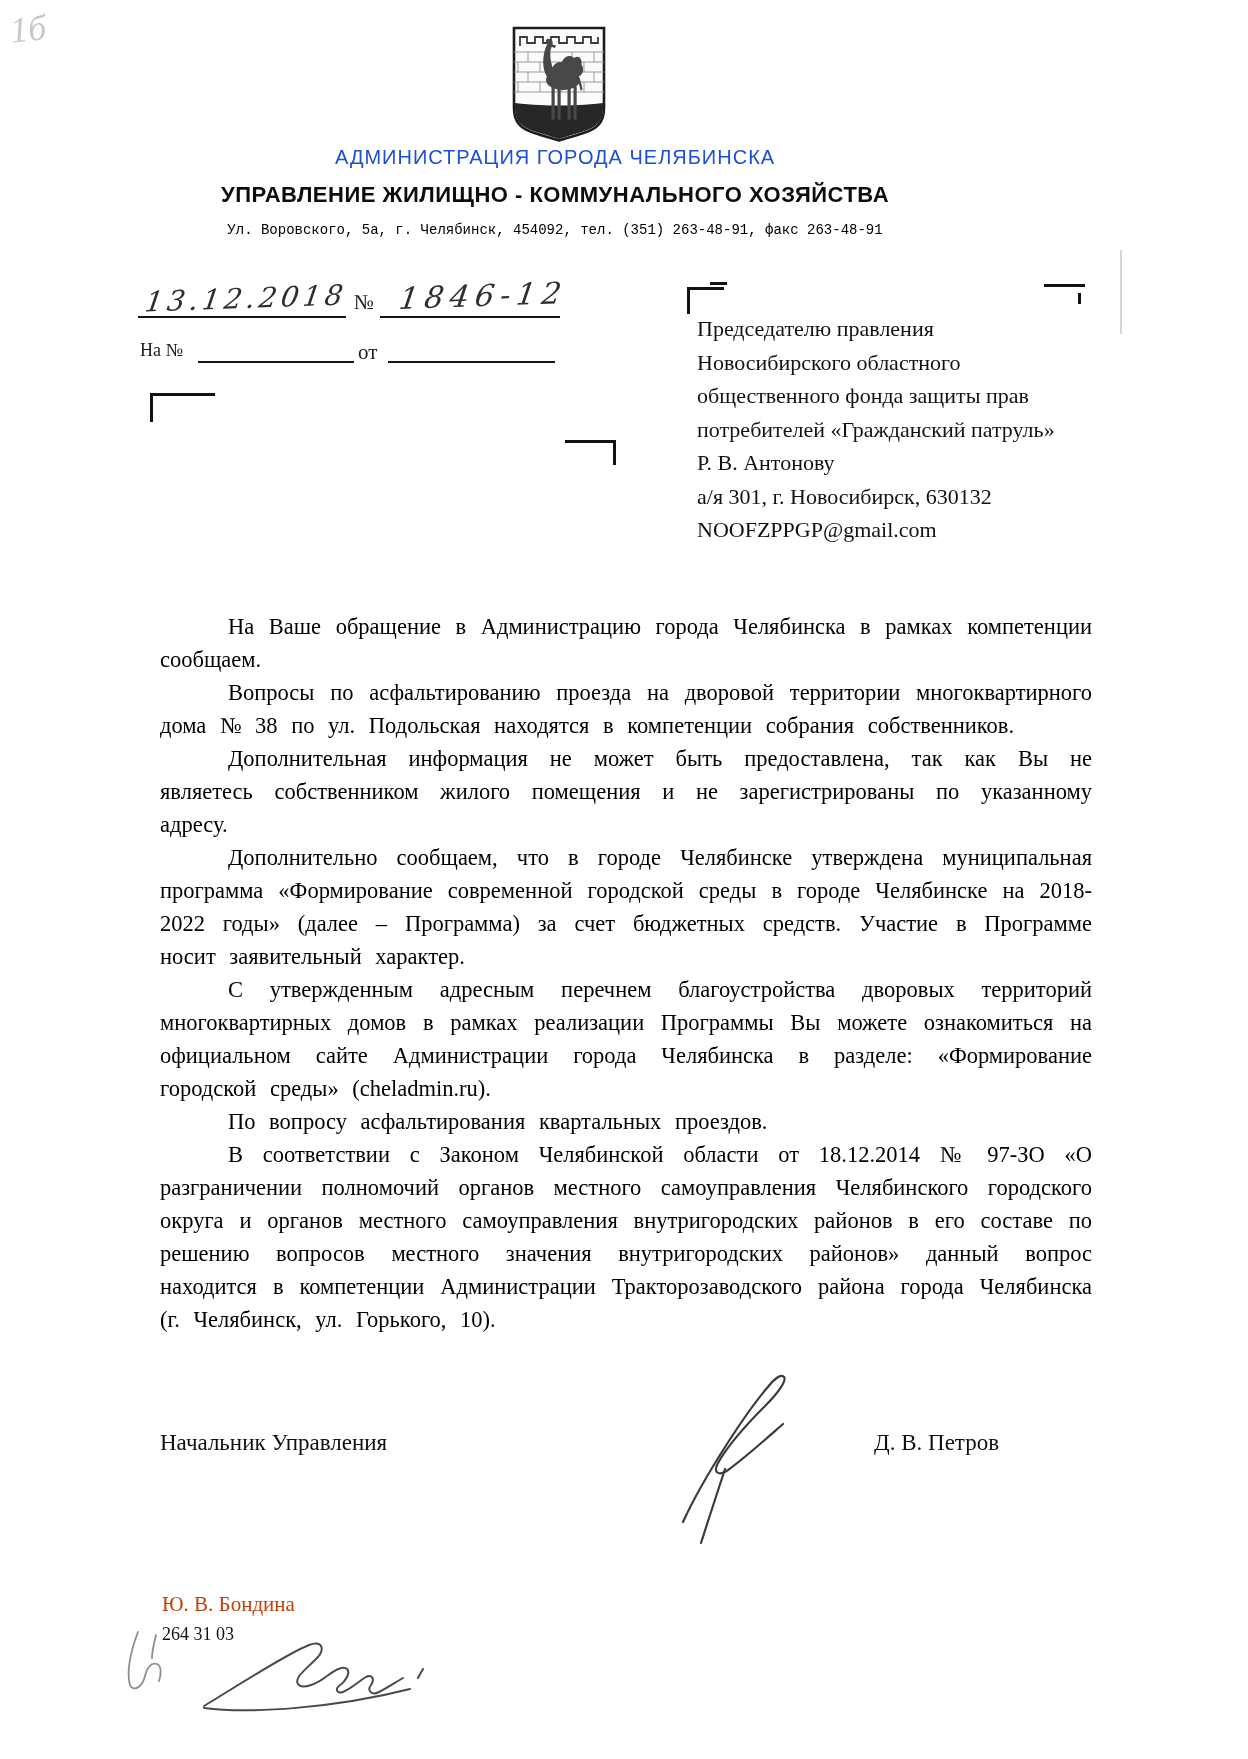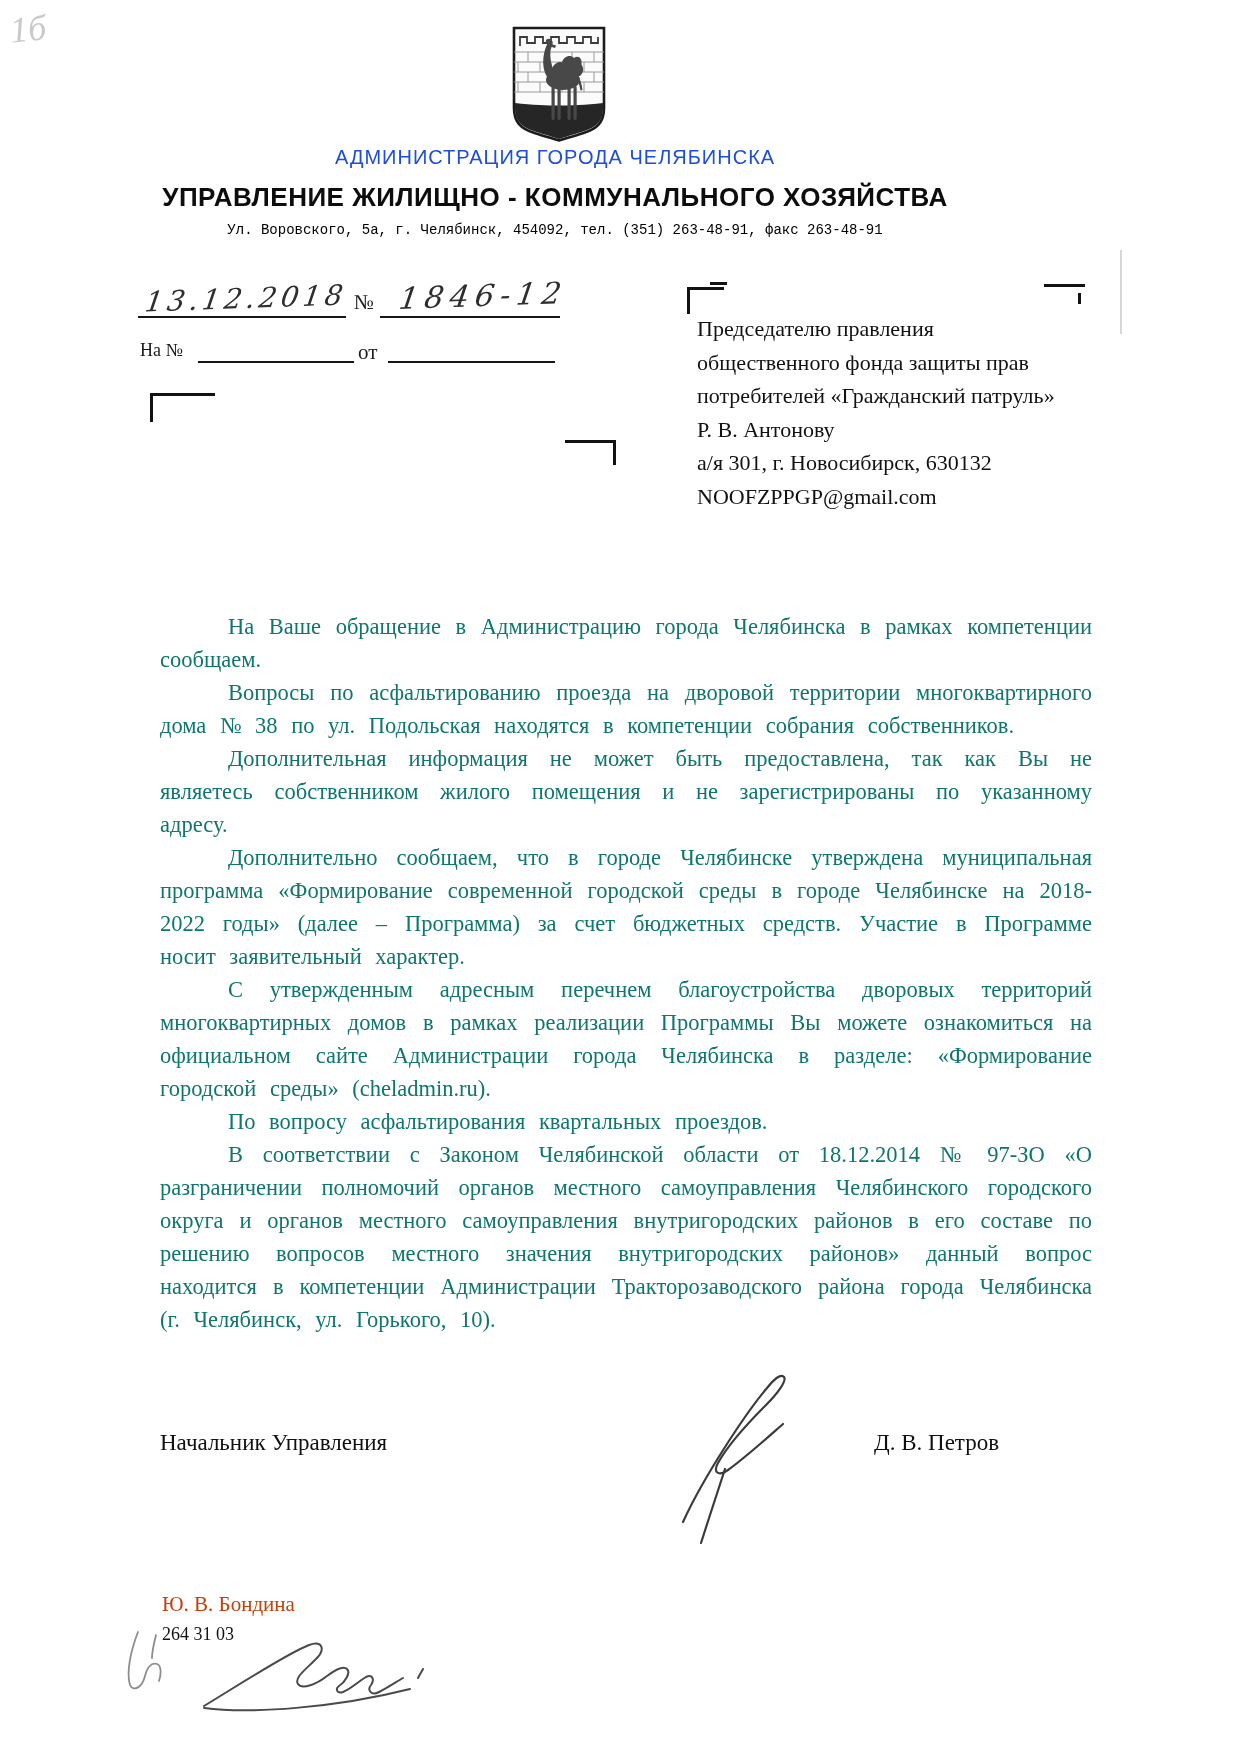--- a/index.html
+++ b/index.html
@@ -12,21 +12,21 @@
   .sans{font-family:"Liberation Sans","DejaVu Sans",sans-serif;}
   .center{text-align:center;}
 
   .corner-note{
     left:10px;top:8px;font-size:36px;color:#c9c9c9;font-style:italic;
     transform:rotate(-6deg);user-select:none;
   }
   .emblem{left:510px;top:24px;width:98px;height:118px;}
 
   .org-admin{left:0;top:146px;width:1110px;font-size:20px;letter-spacing:1px;color:#1d4ed8;}
-  .org-dept{left:0;top:182px;width:1110px;font-size:26px;font-weight:bold;letter-spacing:.5px;color:#0d0d0d;}
+  .org-dept{left:0;top:182px;width:1110px;font-size:22px;font-weight:bold;letter-spacing:.5px;color:#0d0d0d;}
   .org-contact{left:0;top:222px;width:1110px;font-size:14px;color:#000000;font-family:Liberation Mono, monospace;}
 
   .hand{
     color:#2e2e2e;font-style:italic;font-family:"DejaVu Serif",serif;
     transform:skewX(-10deg) rotate(-2deg);white-space:nowrap;
   }
   .hand-date{left:146px;top:282px;font-size:28px;letter-spacing:4px;}
   .hand-number{left:400px;top:278px;font-size:30px;letter-spacing:6px;}
   .blank{height:0;border-bottom:2px solid #161616;}
   .ul-date{left:138px;top:316px;width:208px;}
@@ -42,21 +42,21 @@
   .mark-recipient-tl-dash{left:710px;top:282px;width:17px;height:3px;background:#121212;}
   .mark-recipient-tr-dash{left:1044px;top:284px;width:41px;height:3px;background:#121212;}
   .mark-recipient-tr-tick{left:1078px;top:293px;width:3px;height:11px;background:#121212;}
   .mark-stamp-bl{left:150px;top:393px;width:62px;height:26px;border-left-width:3px;border-top-width:3px;}
   .mark-stamp-br{left:565px;top:440px;width:48px;height:22px;border-top-width:3px;border-right-width:3px;}
   .scan-line{left:1120px;top:250px;width:2px;height:84px;background:#c2c2c2;opacity:.65;}
 
   .recipient{left:697px;top:312px;width:385px;font-size:22px;line-height:33.5px;color:#121212;}
 
   .body-text{
-    left:160px;top:610px;width:932px;font-size:22.5px;line-height:33px;color:#0f766e;
+    left:160px;top:610px;width:932px;font-size:22.5px;line-height:33px;color:#000000;
   }
   .body-text p{
     margin:0;text-align:justify;text-indent:68px;word-spacing:8px;
   }
   .body-text p.no-justify{text-align:left;}
 
   .sign-position{left:160px;top:1430px;font-size:23px;color:#101010;}
   .sign-name{left:874px;top:1430px;font-size:23px;color:#101010;}
   .sig-petrov{left:665px;top:1360px;width:135px;height:185px;}
   .executor-name{left:162px;top:1592px;font-size:21px;color:#c2410c;}
@@ -136,20 +136,21 @@
   <div class="abs mark mark-recipient-tl"></div>
   <div class="abs mark-recipient-tl-dash"></div>
   <div class="abs mark-recipient-tr-dash"></div>
   <div class="abs mark-recipient-tr-tick"></div>
   <div class="abs mark mark-stamp-bl"></div>
   <div class="abs mark mark-stamp-br"></div>
   <div class="abs scan-line"></div>
 
   <div class="abs recipient">
     <div>Председателю правления</div>
+    <div>Новосибирского областного</div>
     <div>общественного фонда защиты прав</div>
     <div>потребителей «Гражданский патруль»</div>
     <div>Р. В. Антонову</div>
     <div>а/я 301, г. Новосибирск, 630132</div>
     <div>NOOFZPPGP@gmail.com</div>
   </div>
 
   <div class="abs body-text">
     <p>На Ваше обращение в Администрацию города Челябинска в рамках компетенции сообщаем.</p>
     <p>Вопросы по асфальтированию проезда на дворовой территории многоквартирного дома № 38 по ул. Подольская  находятся в компетенции собрания собственников.</p>

